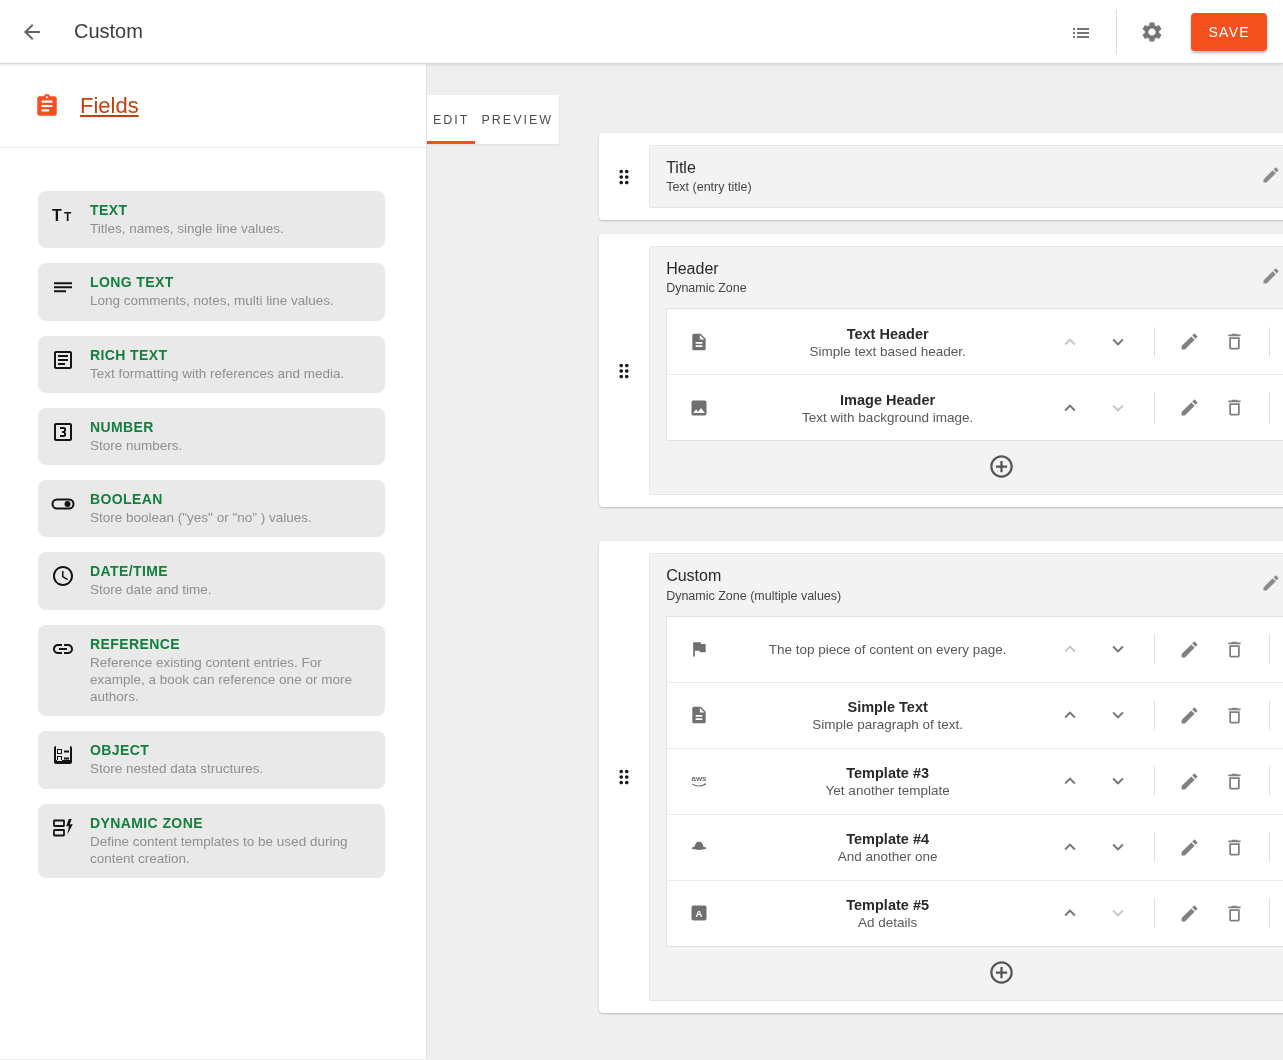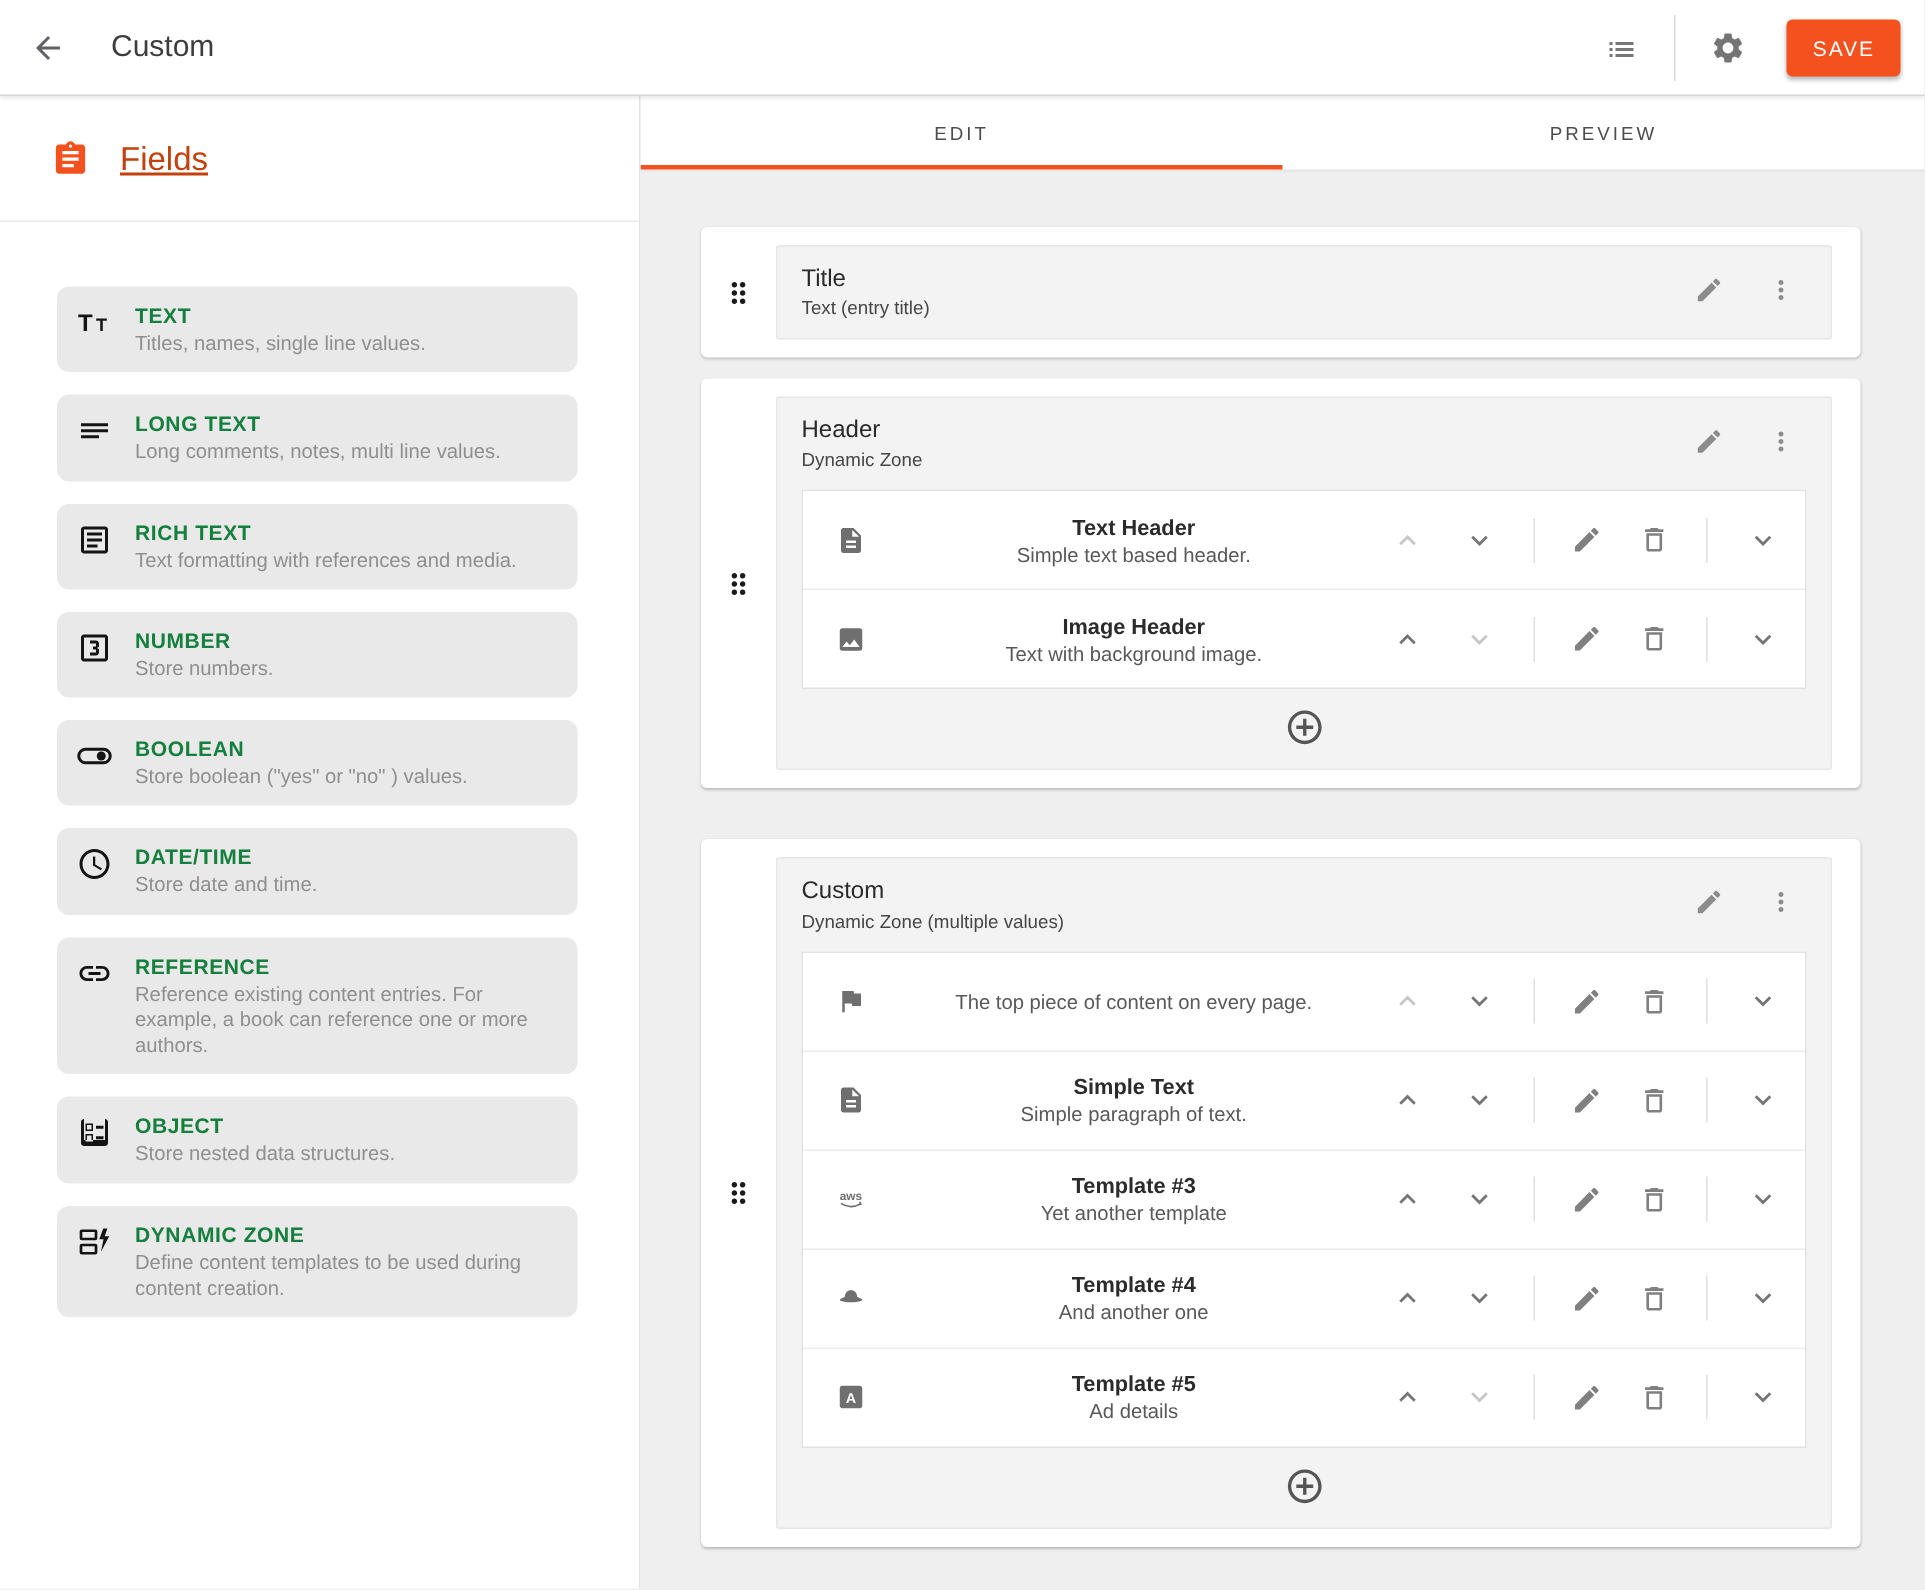--- a/index.html
+++ b/index.html
@@ -31,21 +31,21 @@
   .sb-head{height:83px;display:flex;align-items:center;padding-left:34px;border-bottom:1px solid #eaeaea;}
   .sb-head .icon{width:26px;height:26px;color:var(--accent);margin-right:20px;}
   .sb-title{font-size:22px;color:#c2410c;text-decoration:underline;}
   .sb-items{padding:43px 41px 20px 38px;}
   .ftype{display:flex;background:#e9e9e9;border-radius:8px;padding:11px 12px 11px 13px;margin-bottom:15px;cursor:grab;}
   .ft-icon{width:24px;height:24px;color:#141414;margin-right:15px;flex:none;margin-top:1px;}
   .ft-label{display:block;font-size:14px;font-weight:600;color:#15803d;letter-spacing:.4px;}
   .ft-desc{display:block;font-size:13.5px;color:#8f8f8f;line-height:1.28;margin-top:2px;}
 
   
-  .main{flex:1;display:flex;flex-direction:column;background:#efefef;overflow:hidden;}
+  .main{flex:1;display:flex;flex-direction:row;background:#efefef;overflow:hidden;margin-top:31px;}
   .tabbar{height:49px;background:#fff;display:flex;box-shadow:0 1px 2px rgba(0,0,0,.08);position:relative;z-index:2;}
   .tab{flex:1;display:flex;align-items:center;justify-content:center;font-size:12.5px;
     letter-spacing:2px;color:#4c4c4c;position:relative;background:none;border:none;}
   .tab.active::after{content:"";position:absolute;left:0;right:0;bottom:0;height:3px;background:var(--accent);}
   .content{flex:1;overflow:auto;padding:38px 0 20px 40px;}
 
   
   .card{width:773px;background:#fff;border-radius:4px;box-shadow:0 1px 2px rgba(0,0,0,.22);
     display:flex;margin-bottom:34px;box-sizing:border-box;}
   .card:first-child{margin-bottom:14px;}

